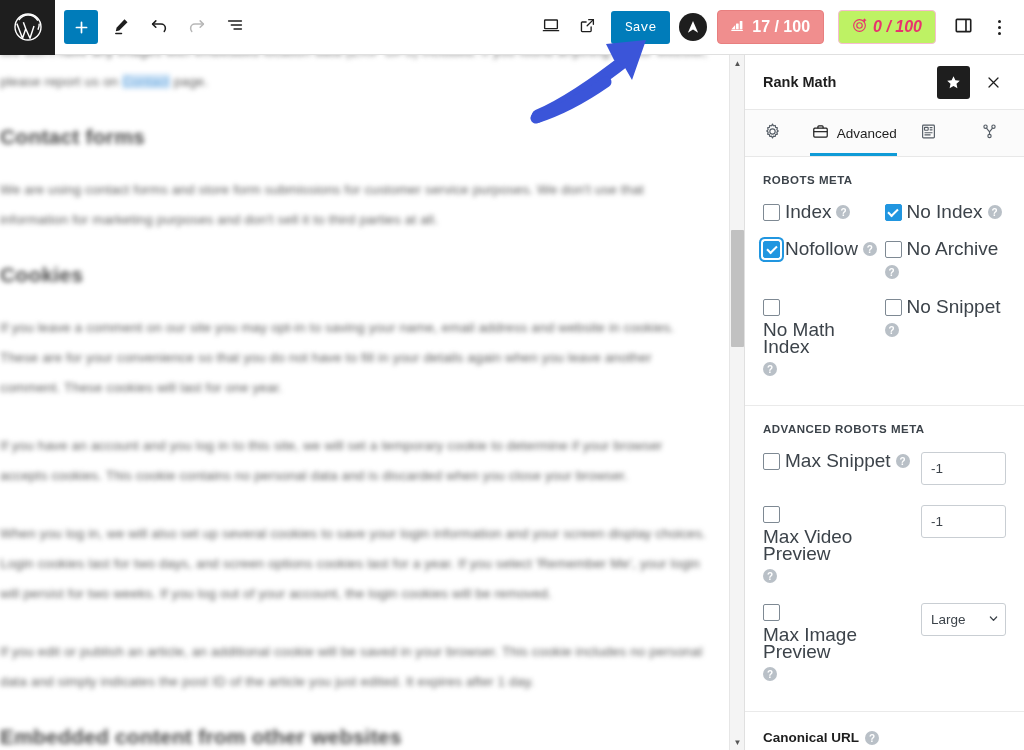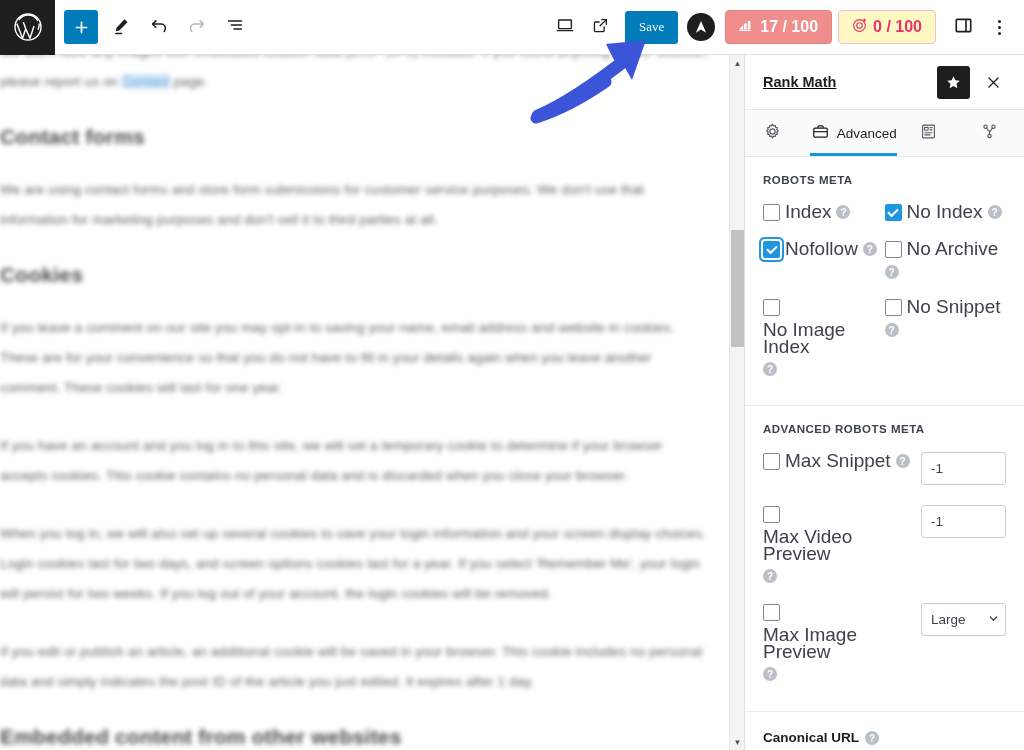--- a/index.html
+++ b/index.html
@@ -59,40 +59,40 @@
 
   .tb-right {
     margin-left: auto; display: flex; align-items: center; height: 55px;
     padding-right: 7px; gap: 0;
   }
   .save-btn {
     background: #007cba; color: #fff;
     font-size: 13px; border: none; border-radius: 3px;
     height: 33px; padding: 0 14px; cursor: pointer;
     margin-left: 6px; margin-right: 9px;
-    font-family: Liberation Serif, serif;
+    font-family: Liberation Mono, monospace;
   }
   .rm-logo {
     width: 28px; height: 28px; border-radius: 50%;
     background: #1e1e1e; color: #fff;
     display: flex; align-items: center; justify-content: center;
     font-size: 15px; cursor: pointer; flex: 0 0 28px;
     margin-right: 10px;
   }
   .score-pill {
     display: flex; align-items: center; gap: 6px;
     height: 34px; padding: 0 13px;
     border-radius: 4px; font-size: 16px; font-weight: bold;
     cursor: pointer; white-space: nowrap;
   }
   .score-seo {
     background: #ef7islands; 
   }
   .score-seo { background: #f08e8e; border: 1px solid #e87f7f; color: #ffffff; }
-  .score-ai  { background: #fef9c3; border: 1px solid #f7bcd0; color: #e8336d; margin-left: 6px; }
+  .score-ai  { background: #bef264; border: 1px solid #f7bcd0; color: #e8336d; margin-left: 14px; font-style: italic; }
   .tb-icon-right {
     width: 36px; height: 36px; display: flex; align-items: center;
     justify-content: center; cursor: pointer; color: #1e1e1e;
     flex: 0 0 36px;
   }
   .dots { display: flex; flex-direction: column; gap: 3px; }
   .dots i { width: 3px; height: 3px; background: #1e1e1e; border-radius: 50%; display: block; }
 
   
   .canvas {
@@ -154,21 +154,20 @@
     border-left: 1px solid #e0e0e0;
     z-index: 30;
     display: flex; flex-direction: column;
     overflow: hidden;
   }
   .rm-head {
     height: 55px; flex: 0 0 55px;
     display: flex; align-items: center;
     padding: 0 14px 0 18px;
     border-bottom: 1px solid #e8e8e8;
-    text-decoration: underline;
   }
   .rm-head .t { font-size: 14.5px; font-weight: bold; color: #1e1e1e; }
   .rm-star {
     margin-left: auto;
     width: 33px; height: 33px; border-radius: 3px;
     background: #1e1e1e; color: #fff;
     display: flex; align-items: center; justify-content: center;
     cursor: pointer; font-size: 15px;
   }
   .rm-close {
@@ -524,21 +523,21 @@
             <div class="cb-row">
               <div class="cbox"></div>
               <span class="cb-label">No Archive</span>
               <span class="qmark">?</span>
             </div>
           </div>
 
           <div class="cb-cell">
             <div class="cb-row">
               <div class="cbox"></div>
-              <span class="cb-label">No Image Index</span>
+              <span class="cb-label">No Math Index</span>
               <span class="qmark">?</span>
             </div>
           </div>
 
           <div class="cb-cell">
             <div class="cb-row">
               <div class="cbox"></div>
               <span class="cb-label">No Snippet</span>
               <span class="qmark">?</span>
             </div>

